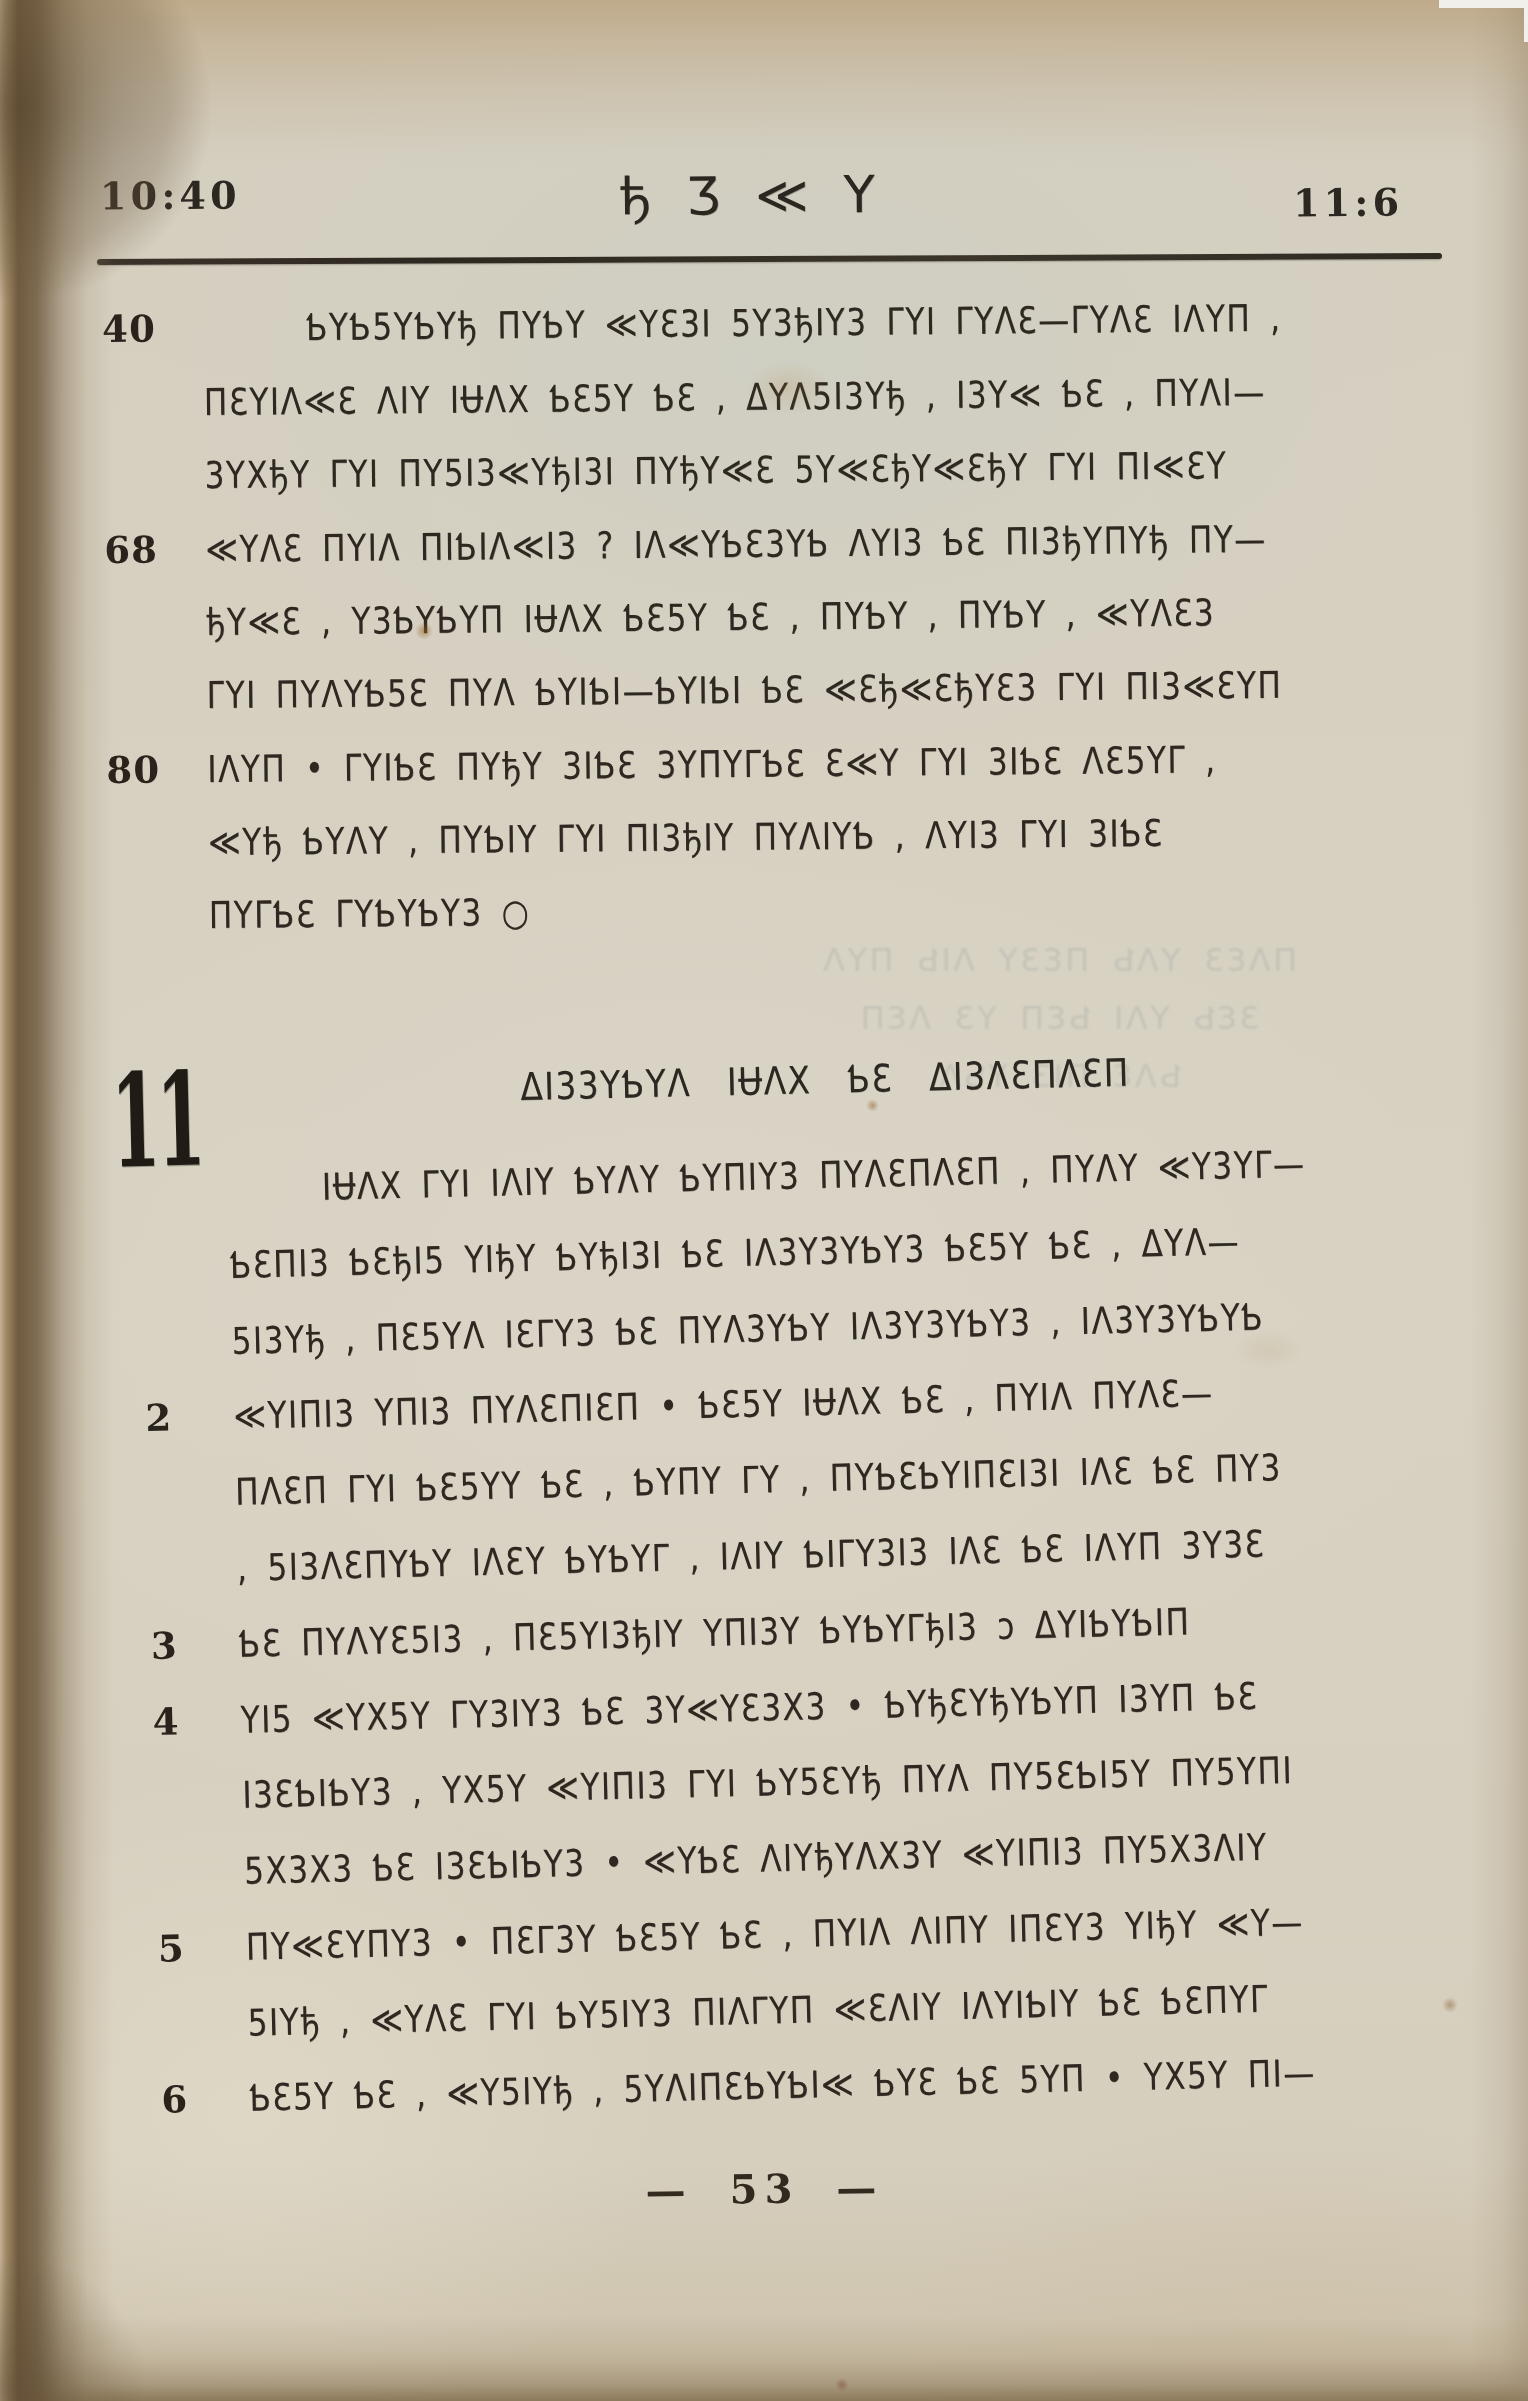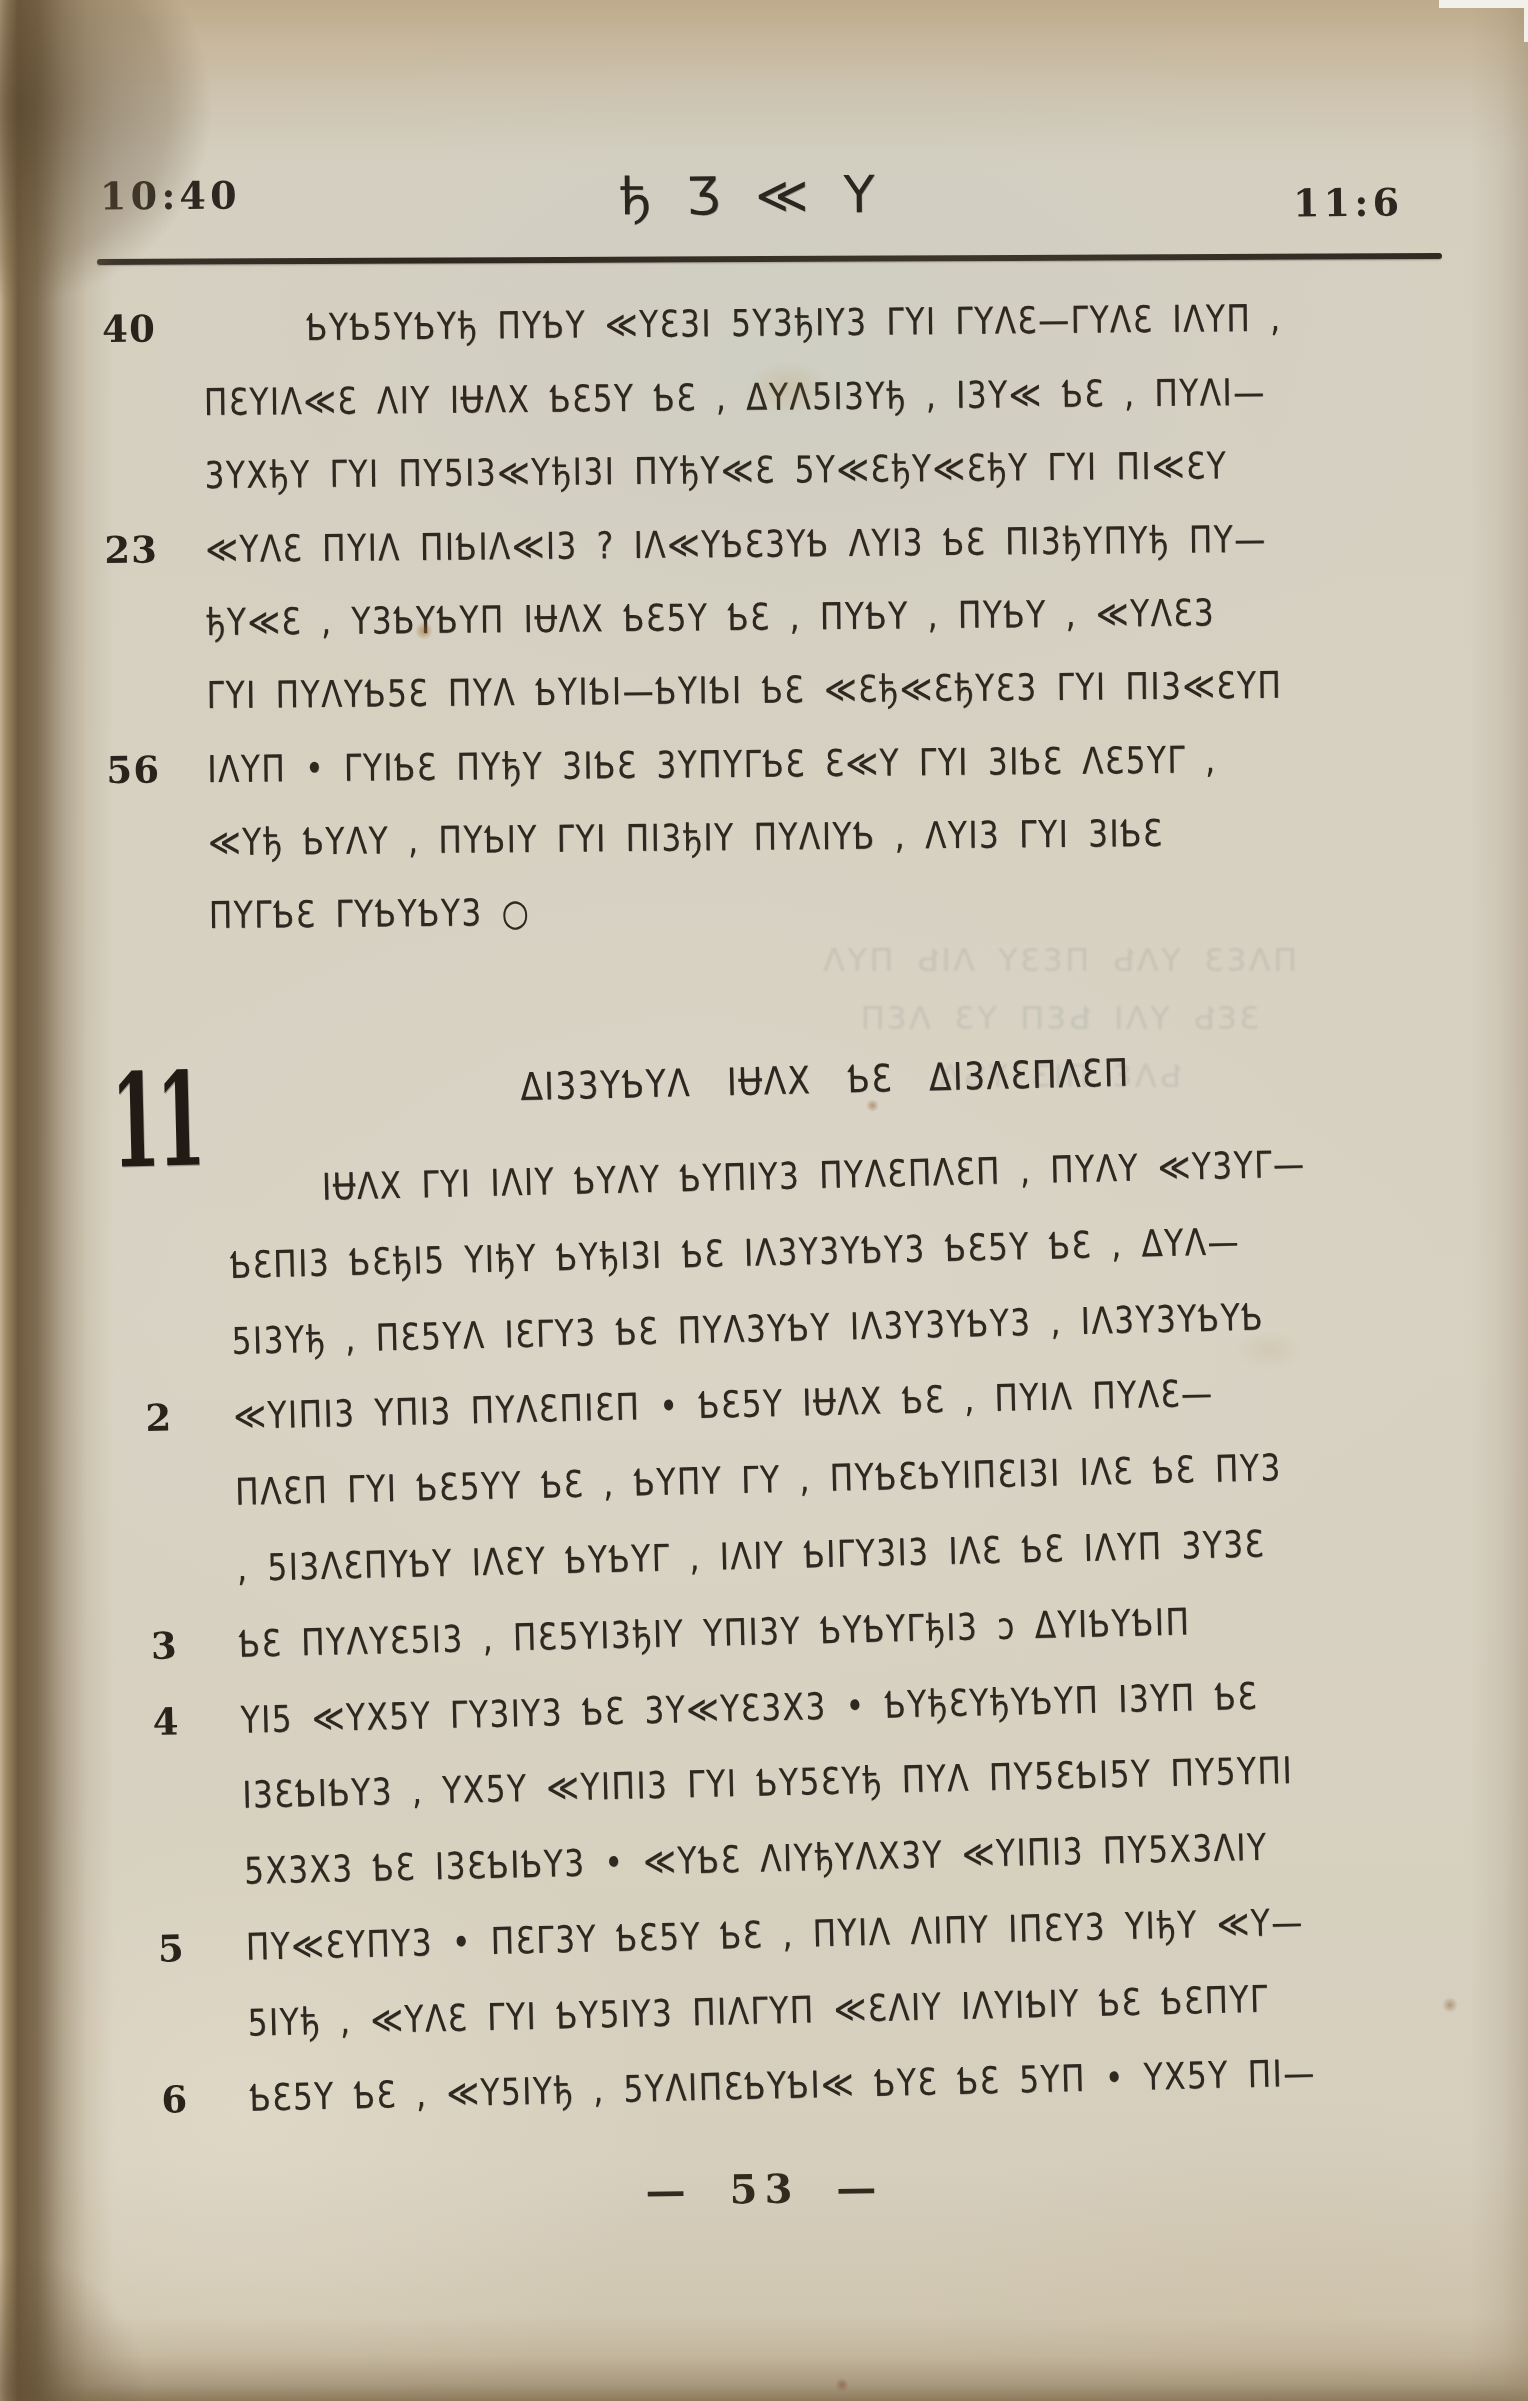--- a/index.html
+++ b/index.html
@@ -102,31 +102,31 @@
       <span class="vnum">40</span>
       <span class="txt">ƄYƄ5YƄYђ ΠYƄY ≪YƐ3I 5Y3ђIY3 ΓYI ΓYΛƐ—ΓYΛƐ IΛYΠ ,</span>
     </div>
     <div class="line" style="top:367px">
       <span class="txt">ΠƐYIΛ≪Ɛ ΛIY IɄΛX ƄƐ5Y ƄƐ , ΔYΛ5I3Yђ , I3Y≪ ƄƐ , ΠYΛI—</span>
     </div>
     <div class="line" style="top:440px">
       <span class="txt">3YXђY ΓYI ΠY5I3≪YђI3I ΠYђY≪Ɛ 5Y≪ƐђY≪ƐђY ΓYI ΠI≪ƐY</span>
     </div>
     <div class="line" style="top:514px">
-      <span class="vnum">23</span>
+      <span class="vnum">68</span>
       <span class="txt">≪YΛƐ ΠYIΛ ΠIƄIΛ≪I3 ? IΛ≪YƄƐ3YƄ ΛYI3 ƄƐ ΠI3ђYΠYђ ΠY—</span>
     </div>
     <div class="line" style="top:587px">
       <span class="txt">ђY≪Ɛ , Y3ƄYƄYΠ IɄΛX ƄƐ5Y ƄƐ , ΠYƄY , ΠYƄY , ≪YΛƐ3</span>
     </div>
     <div class="line" style="top:660px">
       <span class="txt">ΓYI ΠYΛYƄ5Ɛ ΠYΛ ƄYIƄI—ƄYIƄI ƄƐ ≪Ɛђ≪ƐђYƐ3 ΓYI ΠI3≪ƐYΠ</span>
     </div>
     <div class="line" style="top:734px">
-      <span class="vnum">56</span>
+      <span class="vnum">80</span>
       <span class="txt">IΛYΠ • ΓYIƄƐ ΠYђY 3IƄƐ 3YΠYΓƄƐ Ɛ≪Y ΓYI 3IƄƐ ΛƐ5YΓ ,</span>
     </div>
     <div class="line" style="top:807px">
       <span class="txt">≪Yђ ƄYΛY , ΠYƄIY ΓYI ΠI3ђIY ΠYΛIYƄ , ΛYI3 ΓYI 3IƄƐ</span>
     </div>
     <div class="line" style="top:880px">
       <span class="txt">ΠYΓƄƐ ΓYƄYƄY3 ○</span>
     </div>
   </div>
 

